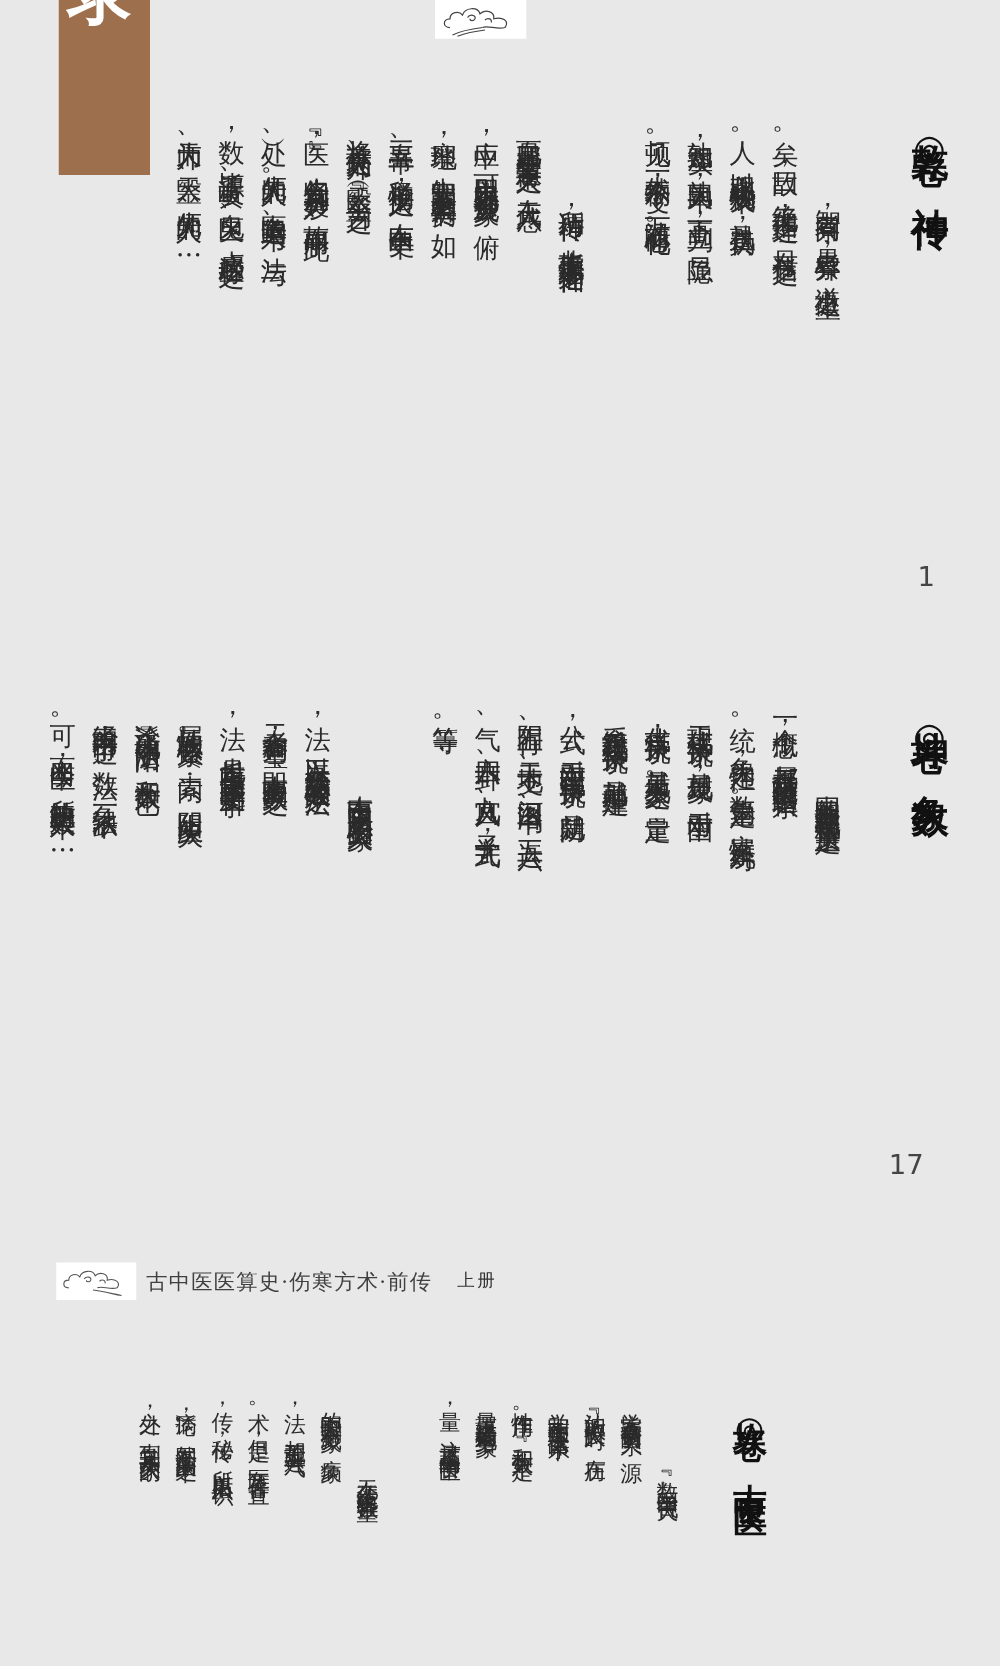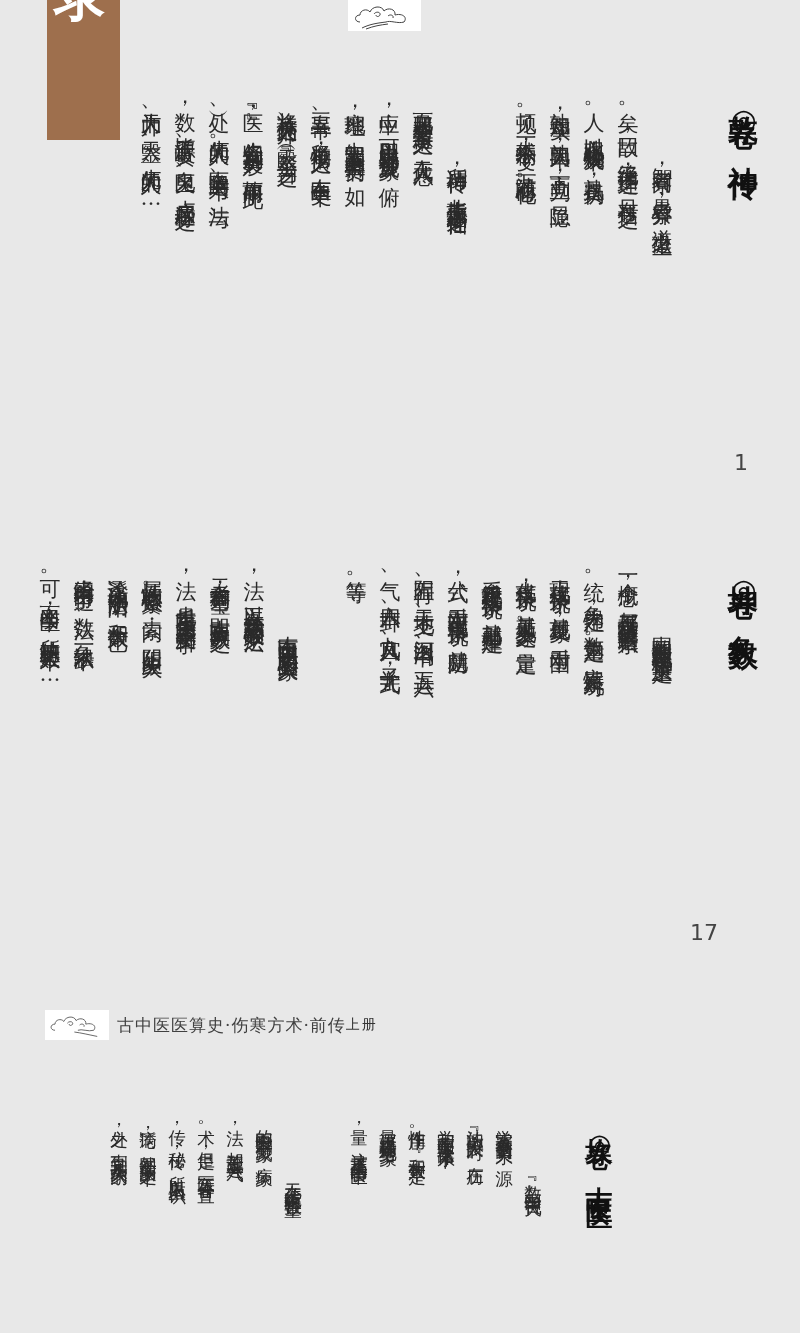--- a/index.html
+++ b/index.html
@@ -33,21 +33,21 @@
     font-family: "DejaVu Sans", "Liberation Sans", sans-serif;
   }
   .s1 .title { font-size: 30px; letter-spacing: 5px; }
   .s3 .title { font-size: 27px; letter-spacing: 6px; }
   .pagenum {
     position: absolute; font-size: 22px; color: #444;
     font-family: "DejaVu Sans", "Liberation Sans", sans-serif;
   }
   .footer-bar { position: absolute; left: 45px; top: 1010px; display: flex; align-items: center; }
   .footer-title { font-size: 17px; color: #404040; margin-left: 8px; letter-spacing: 1px; }
-  .footer-vol { font-size: 14px; color: #333; letter-spacing: 2px; }
+  .footer-vol { font-size: 14px; color: #333; margin-left: 20px; letter-spacing: 2px; }
 </style>
 </head>
 <body>
 
 <div class="brown-tab">
   <span class="glyph">录</span>
 </div>
 
 <div class="cloud-box" style="left:348px; top:0; width:73px; height:31px;">
   <svg width="66" height="28" viewBox="0 0 66 28" fill="none" stroke="#444" stroke-width="1">
@@ -80,21 +80,21 @@
     <div class="col" style="left:275px; top:96px;">将其称之为天师、天毉（『毉』为古之</div>
     <div class="col" style="left:241px; top:96px;">『医』，先贤创字别有奥妙，故而用于此</div>
     <div class="col" style="left:207px; top:96px;">处）、先师的人。中医的道与术、法与</div>
     <div class="col" style="left:173px; top:96px;">数，皆源于岐黄、鬼臾区、卢扁这些称之</div>
     <div class="col" style="left:139px; top:96px;">为天师、天毉、先师的人……</div>
   </div>
 </section>
 
 <section class="s1">
   <div class="title" style="left:722px; top:562px;">坤卷◎象数</div>
-  <div class="pagenum" style="left:690px; top:920px;">17</div>
+  <div class="pagenum" style="left:711px; top:920px;">17</div>
 
   <div>
     <div class="col" style="left:650px; top:596px;">　中国的象数学与现代科学实质上是</div>
     <div class="col" style="left:616px; top:564px;">一个概念，都属于科学范畴里的逻辑系</div>
     <div class="col" style="left:582px; top:564px;">统。象为定性，数为定量。定性系统对</div>
     <div class="col" style="left:548px; top:564px;">于现代科学来说，就是现象，对于中国</div>
     <div class="col" style="left:514px; top:564px;">古代科学来说，就是天地人之象。定量</div>
     <div class="col" style="left:480px; top:564px;">系统对于现代科学来说，就是那些定理</div>
     <div class="col" style="left:446px; top:564px;">公式，对于中国古代科学来说，就是阴</div>
     <div class="col" style="left:412px; top:564px;">阳五行、天干地支、河图洛书、五运六</div>

